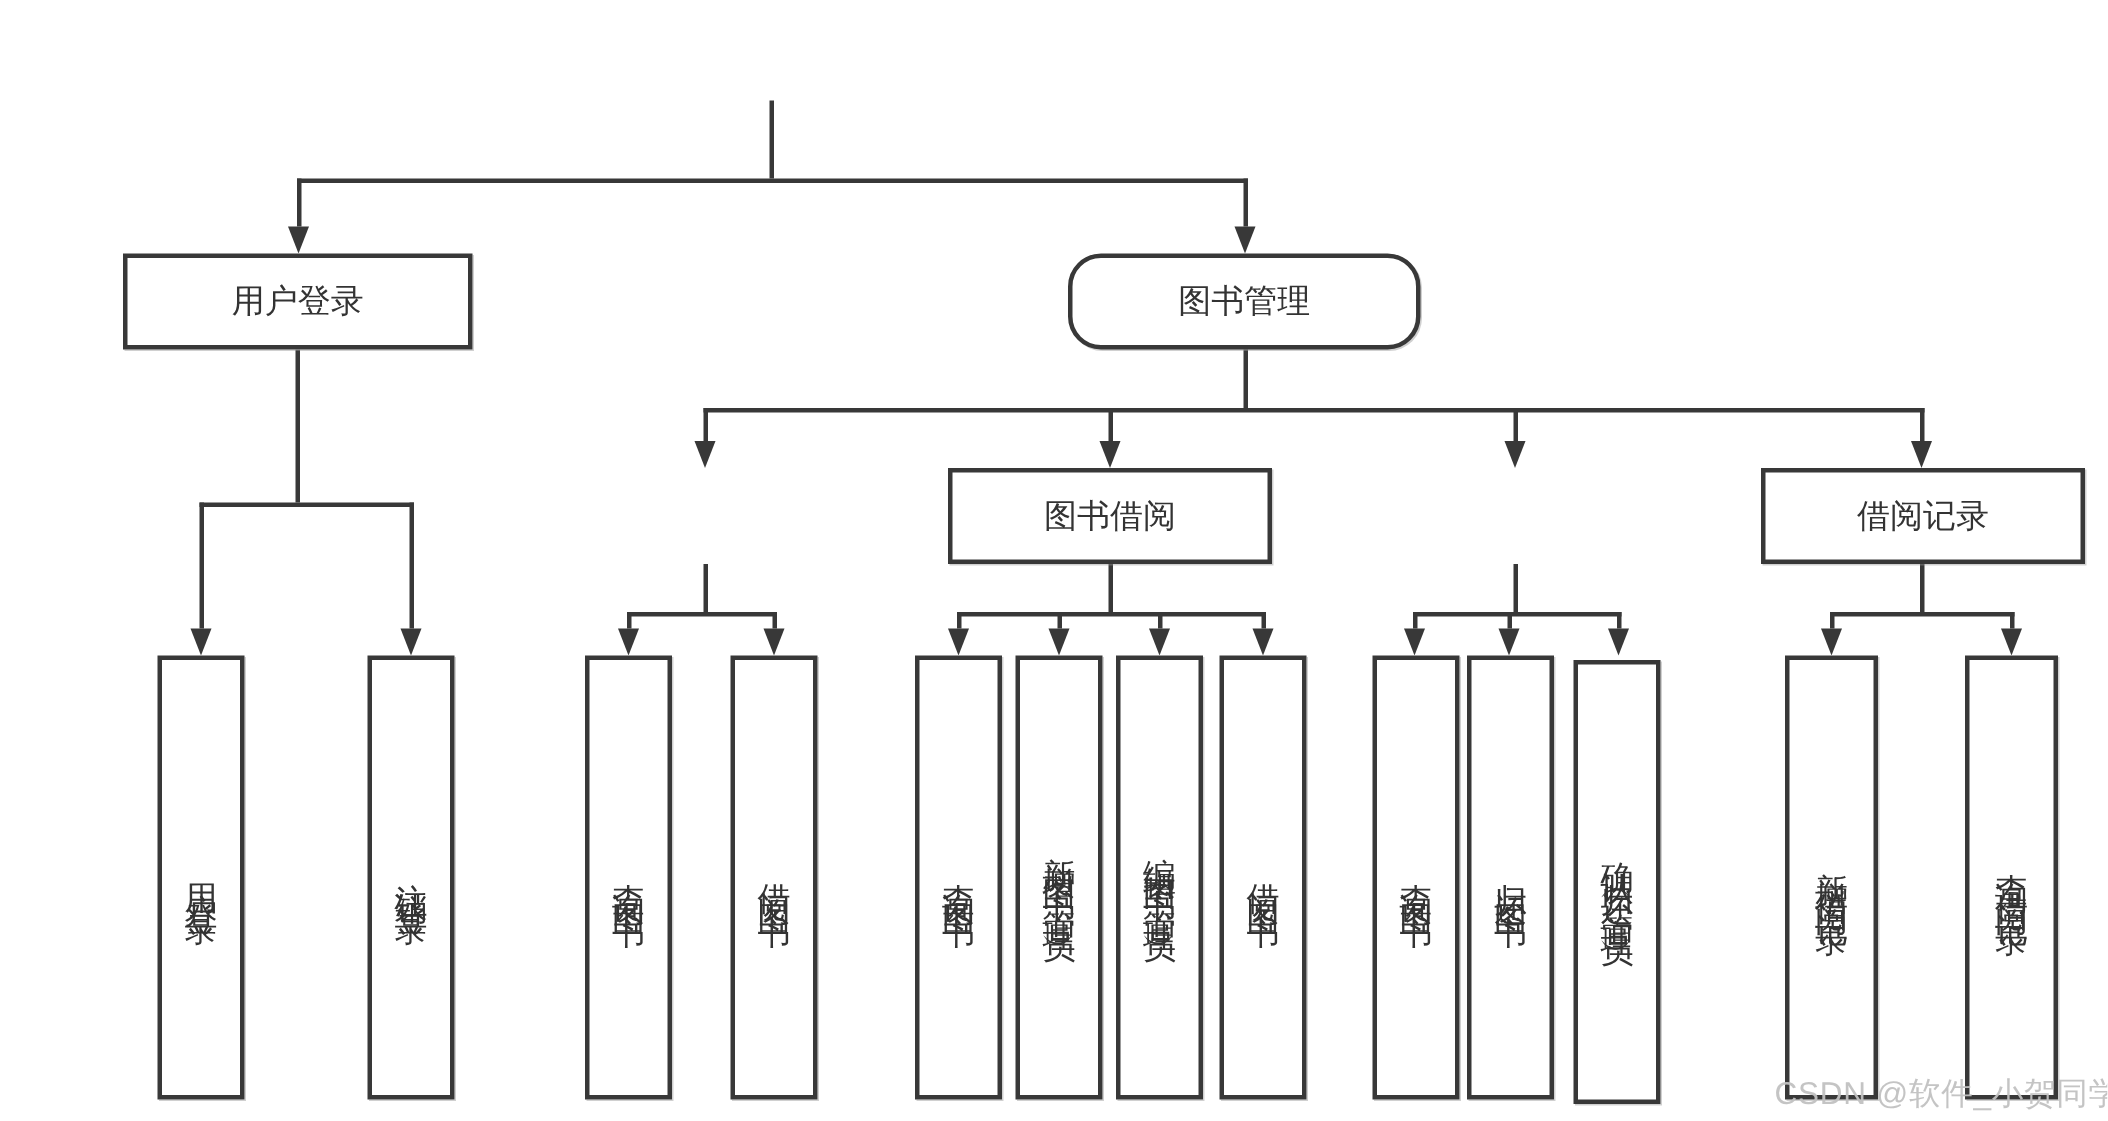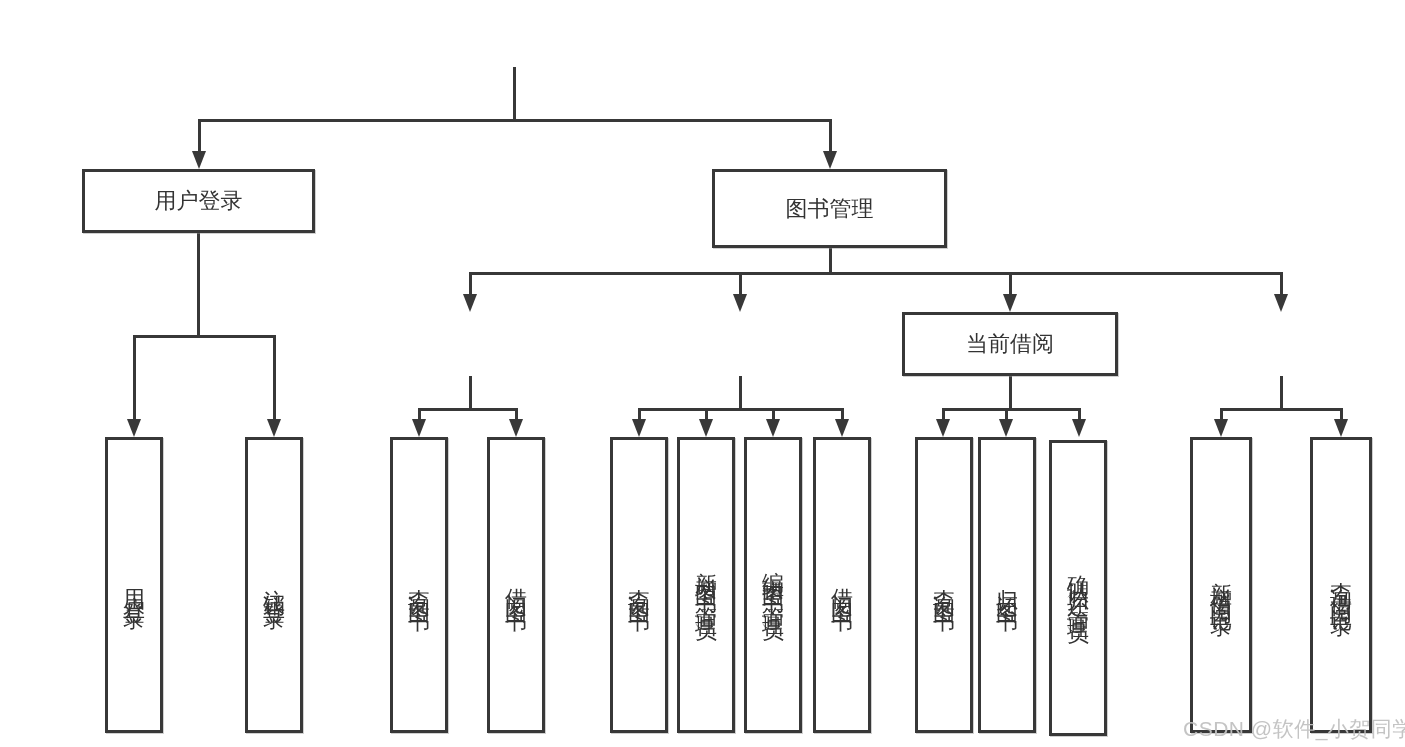--- a/index.html
+++ b/index.html
@@ -112,26 +112,29 @@
   <div class="hline" style="left:1220px; top:408px; width:123px;"></div>
   <div class="vline" style="left:1220px; top:408px; height:11px;"></div>
   <div class="arrowhead" style="left:1214px; top:419px;"></div>
   <div class="vline" style="left:1340px; top:408px; height:11px;"></div>
   <div class="arrowhead" style="left:1334px; top:419px;"></div>
 
 
   <div class="box" style="left:82px; top:169px; width:233px; height:64px;">
     <span>用户登录</span>
   </div>
-  <div class="box" style="left:712px; top:169px; width:235px; height:79px;">
+  <div class="box" style="left:712px; top:169px; width:235px; height:64px;border-radius:22px;">
     <span>图书管理</span>
   </div>
 
-  <div class="box" style="left:902px; top:312px; width:216px; height:64px;">
-    <span>当前借阅</span>
+  <div class="box" style="left:632px; top:312px; width:216px; height:64px;">
+    <span>图书借阅</span>
+  </div>
+  <div class="box" style="left:1174px; top:312px; width:216px; height:64px;">
+    <span>借阅记录</span>
   </div>
 
   <div class="box vbox" style="left:105px; top:437px; width:58px; height:296px;">
     <span>用户登录</span>
   </div>
   <div class="box vbox" style="left:245px; top:437px; width:58px; height:296px;">
     <span>注销登录</span>
   </div>
 
   <div class="box vbox" style="left:390px; top:437px; width:58px; height:296px;">

